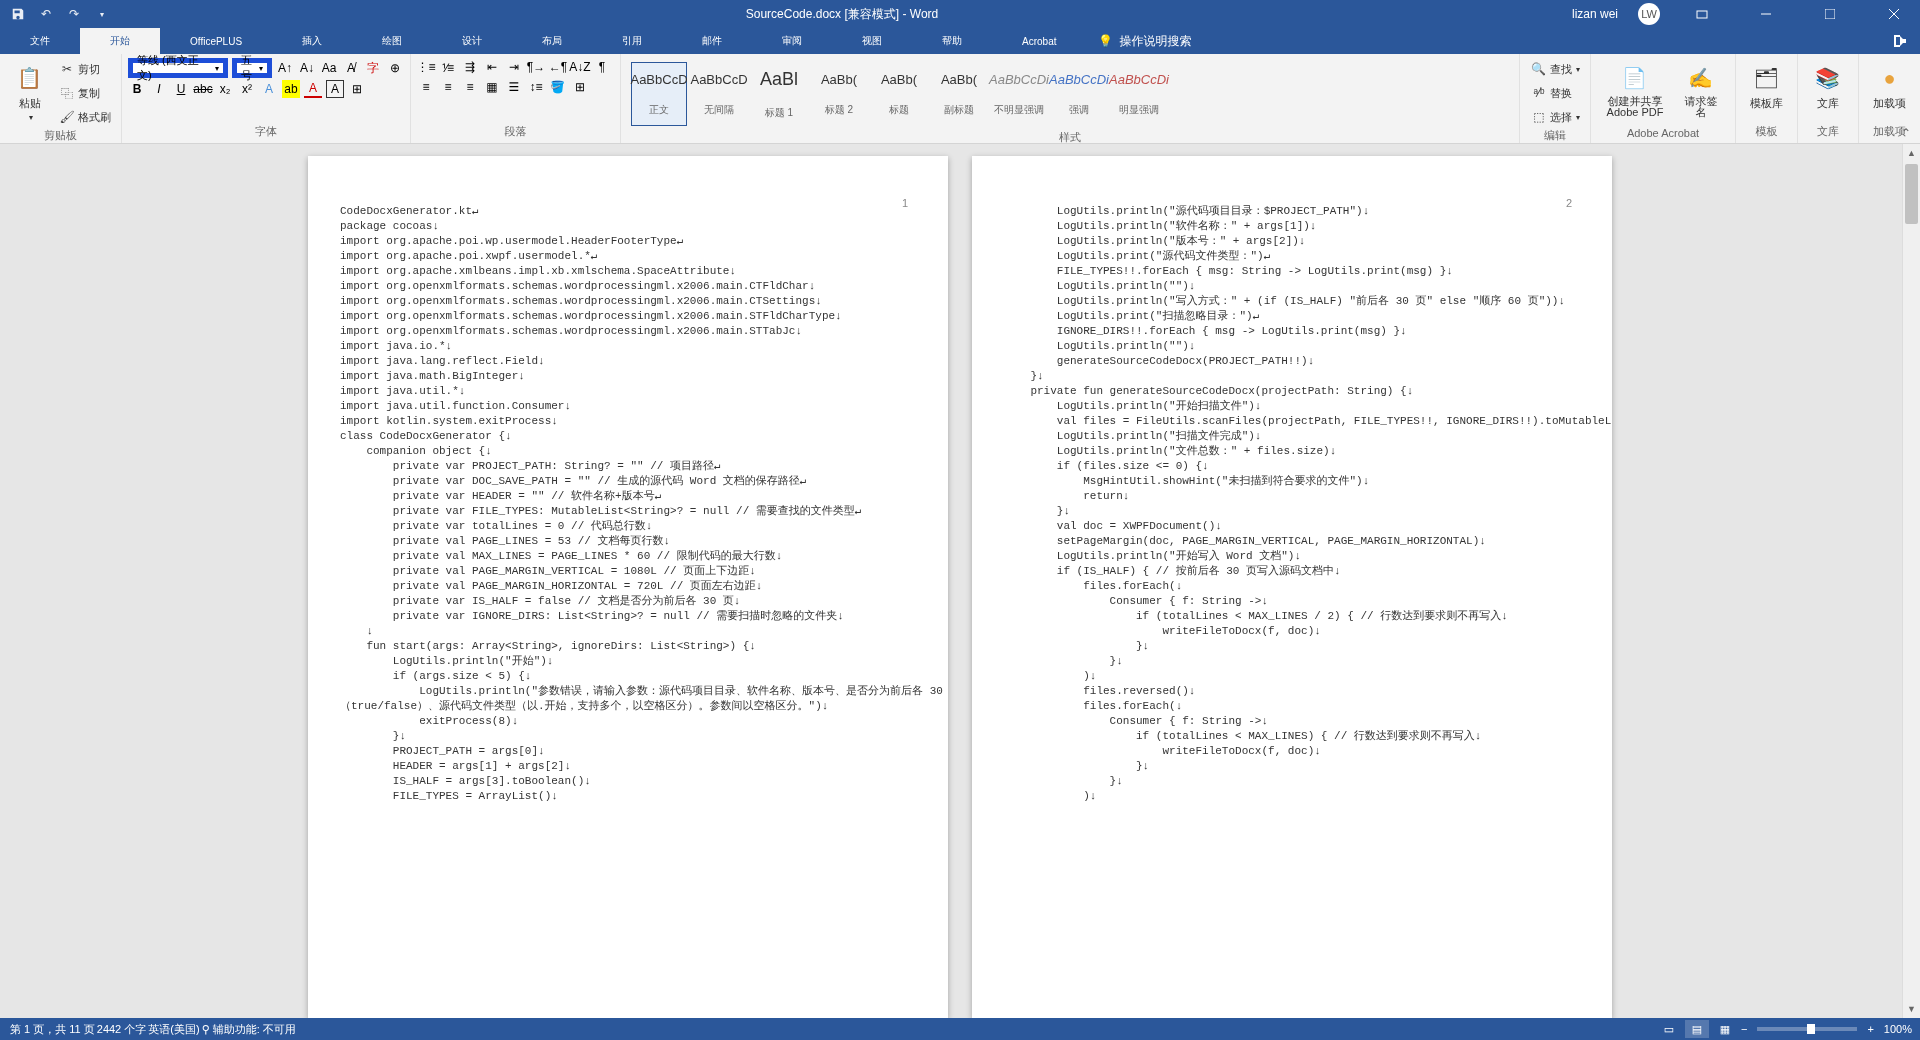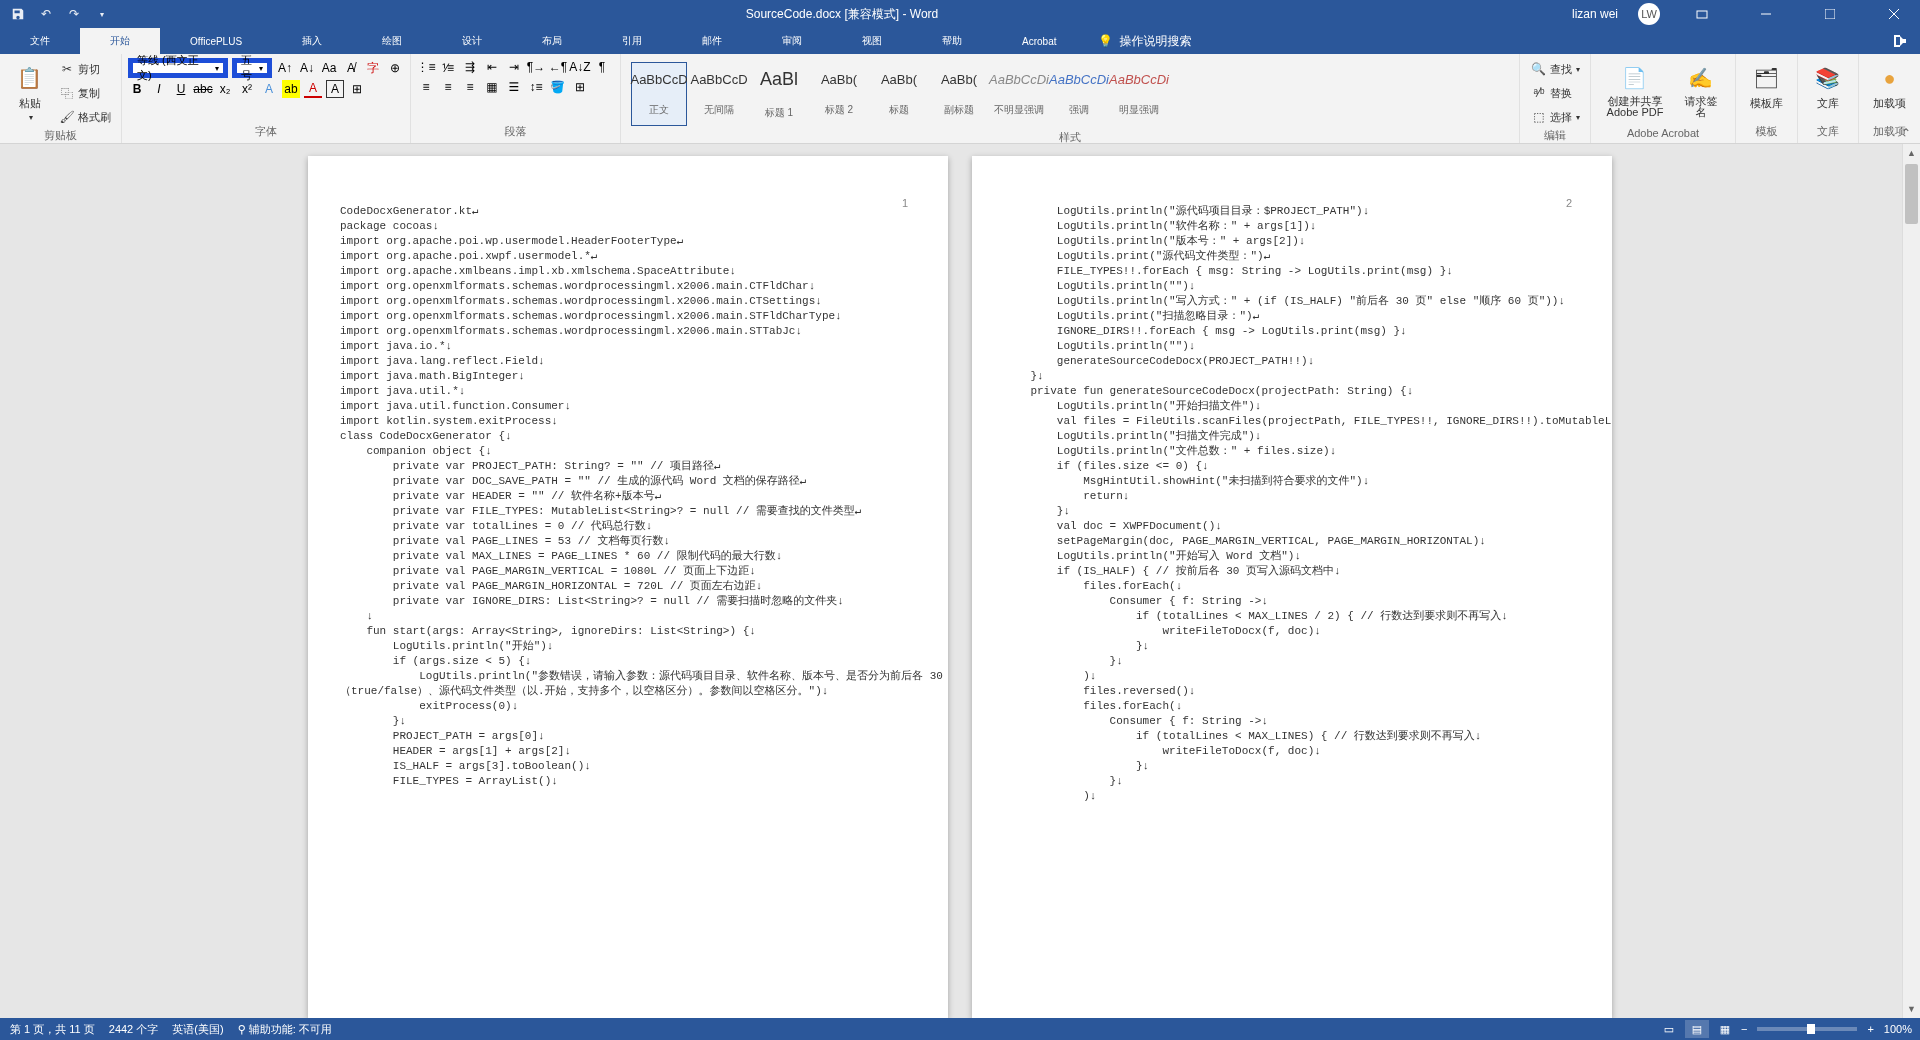--- a/index.html
+++ b/index.html
@@ -49,21 +49,21 @@
 .page-num { position: absolute; top: 40px; right: 40px; font-size: 11px; color: #888; font-family: sans-serif; }
 .code-line { white-space: pre; }
 
 
 .vscroll { position: absolute; right: 0; top: 144px; bottom: 22px; width: 18px; background: #f0f0f0; border-left: 1px solid #ddd; }
 .vscroll-btn { height: 18px; background:#f0f0f0; display:flex;align-items:center;justify-content:center;color:#666;font-size:9px; }
 .vscroll-thumb { position: absolute; top: 20px; left: 2px; right: 2px; height: 60px; background: #c1c1c1; border-radius: 2px; }
 
 
 .status-bar { position: absolute; bottom: 0; left: 0; right: 0; height: 22px; background: #2b579a; color: #fff; display: flex; align-items: center; font-size: 11px; }
-.status-left { display: flex; gap: 14px; padding-left: 10px; }
+.status-left { display: flex; gap: 2px; padding-left: 10px; }
 .status-right { margin-left: auto; display: flex; align-items: center; gap: 4px; padding-right: 8px; }
 .view-btn { width: 24px; height: 18px; display:flex;align-items:center;justify-content:center; cursor:pointer; }
 .view-btn.active { background: rgba(255,255,255,0.2); }
 .zoom-slider { width: 100px; height: 4px; background: rgba(255,255,255,0.3); position: relative; margin: 0 6px; }
 .zoom-thumb { position: absolute; left: 50%; top: -3px; width: 8px; height: 10px; background: #fff; }
 
 .dropdown-arrow { font-size: 8px; margin-left: 2px; }
 </style>
 </head>
 <body>
@@ -347,28 +347,29 @@
         <div class="code-line">    companion object {↓</div>
         <div class="code-line">        private var PROJECT_PATH: String? = "" // 项目路径↵</div>
         <div class="code-line">        private var DOC_SAVE_PATH = "" // 生成的源代码 Word 文档的保存路径↵</div>
         <div class="code-line">        private var HEADER = "" // 软件名称+版本号↵</div>
         <div class="code-line">        private var FILE_TYPES: MutableList&lt;String&gt;? = null // 需要查找的文件类型↵</div>
         <div class="code-line">        private var totalLines = 0 // 代码总行数↓</div>
         <div class="code-line">        private val PAGE_LINES = 53 // 文档每页行数↓</div>
         <div class="code-line">        private val MAX_LINES = PAGE_LINES * 60 // 限制代码的最大行数↓</div>
         <div class="code-line">        private val PAGE_MARGIN_VERTICAL = 1080L // 页面上下边距↓</div>
         <div class="code-line">        private val PAGE_MARGIN_HORIZONTAL = 720L // 页面左右边距↓</div>
+        <div class="code-line">        private var IS_HALF = false // 文档是否分为前后各 30 页↓</div>
         <div class="code-line">        private var IGNORE_DIRS: List&lt;String&gt;? = null // 需要扫描时忽略的文件夹↓</div>
         <div class="code-line">    ↓</div>
         <div class="code-line">    fun start(args: Array&lt;String&gt;, ignoreDirs: List&lt;String&gt;) {↓</div>
         <div class="code-line">        LogUtils.println("开始")↓</div>
         <div class="code-line">        if (args.size &lt; 5) {↓</div>
         <div class="code-line">            LogUtils.println("参数错误，请输入参数：源代码项目目录、软件名称、版本号、是否分为前后各 30 页</div>
         <div class="code-line">（true/false）、源代码文件类型（以.开始，支持多个，以空格区分）。参数间以空格区分。")↓</div>
-        <div class="code-line">            exitProcess(0)↓</div>
+        <div class="code-line">            exitProcess(8)↓</div>
         <div class="code-line">        }↓</div>
         <div class="code-line">        PROJECT_PATH = args[0]↓</div>
         <div class="code-line">        HEADER = args[1] + args[2]↓</div>
         <div class="code-line">        IS_HALF = args[3].toBoolean()↓</div>
         <div class="code-line">        FILE_TYPES = ArrayList()↓</div>
       </div>
   </div>
   <div class="page">
     <div class="page-num">2</div>
     <div id="page2-content">

